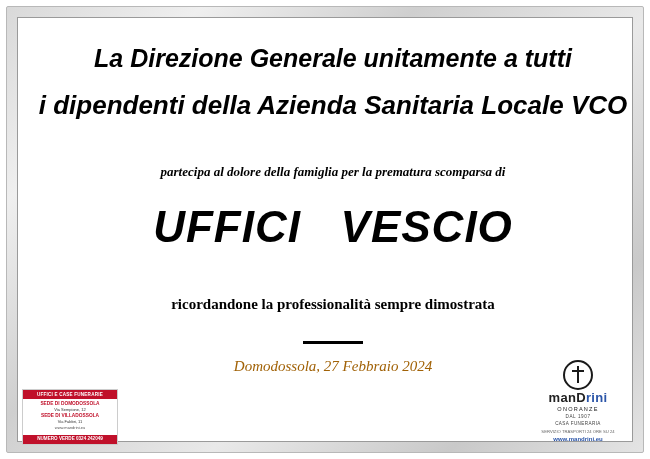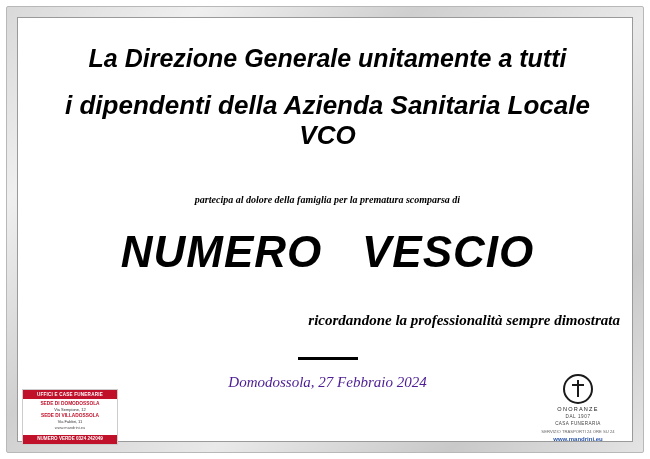--- a/index.html
+++ b/index.html
@@ -42,21 +42,21 @@
     border: 1px solid #9a9a9a;
     box-sizing: border-box;
   }
   .content {
     position: absolute;
     left: 17px;
     top: 17px;
     right: 17px;
     bottom: 17px;
     box-sizing: border-box;
-    padding: 14px 13px 8px 18px;
+    padding: 14px 2px 8px 18px;
   }
 
   .line-heading {
     text-align: center;
     font-family: "Liberation Sans", sans-serif;
     font-weight: bold;
     font-style: italic;
     color: #000000;
     letter-spacing: 0px;
   }
@@ -69,62 +69,61 @@
     font-size: 26px;
     line-height: 30px;
     margin-top: 17px;
   }
 
   .subline {
     text-align: center;
     font-family: "Liberation Serif", serif;
     font-style: italic;
     font-weight: bold;
-    font-size: 10px;
+    font-size: 13px;
     color: #000000;
     margin-top: 44px;
   }
 
   .deceased {
     text-align: center;
     font-family: "Liberation Sans", sans-serif;
     font-weight: bold;
     font-style: italic;
     font-size: 44px;
     line-height: 50px;
     letter-spacing: 1px;
     color: #000000;
     margin-top: 22px;
     white-space: pre;
   }
 
   .memoriam {
-    text-align: right;
+    text-align: center;
     font-family: "Liberation Serif", serif;
-    font-style: italic;
     font-weight: bold;
     font-size: 15px;
     line-height: 21px;
     color: #000000;
-    margin-top: 33px;
+    margin-top: 42px;
   }
 
   .rule {
     width: 60px;
     height: 3px;
     background: #000000;
     margin: 26px auto 0 auto;
   }
 
   .place-date {
     text-align: center;
     font-family: "Liberation Serif", serif;
     font-style: italic;
     font-size: 15px;
-    color: #4c1d95;
+    color: #a16207;
     margin-top: 14px;
   }
 
   
   .agency-left {
     position: absolute;
     left: 22px;
     bottom: 14px;
     width: 96px;
     height: 56px;
@@ -264,21 +263,21 @@
   <div class="frame-inner"></div>
 
   <div class="content">
 
     <div class="line-heading heading-1">La Direzione Generale unitamente a tutti</div>
 
     <div class="line-heading heading-2">i dipendenti della Azienda Sanitaria Locale VCO</div>
 
     <div class="subline">partecipa al dolore della famiglia per la prematura scomparsa di</div>
 
-    <div class="deceased">NUMERO   VESCIO</div>
+    <div class="deceased">UFFICI   VESCIO</div>
 
     <div class="memoriam">
       <div>ricordandone la professionalità sempre dimostrata</div>
     </div>
 
     <div class="rule"></div>
 
     <div class="place-date">Domodossola, 27 Febbraio 2024</div>
   </div>
 
@@ -289,20 +288,21 @@
       <div class="addr">Via Sempione, 12</div>
       <div class="office">SEDE DI VILLADOSSOLA</div>
       <div class="addr">Via Fabbri, 11</div>
       <div class="site">www.mandrini.eu</div>
     </div>
     <div class="band-bottom">NUMERO VERDE 0324 242049</div>
   </div>
 
   <div class="agency-right">
     <div class="mark"></div>
+    <div class="brand"><span>manD</span><span class="accent">rini</span></div>
     <div class="sub1">ONORANZE</div>
     <div class="sub2">DAL 1907</div>
     <div class="sub3">CASA FUNERARIA</div>
     <div class="tel">SERVIZIO TRASPORTI 24 ORE SU 24</div>
     <div class="url">www.mandrini.eu</div>
   </div>
 
 </div>
 
 </body></html>

